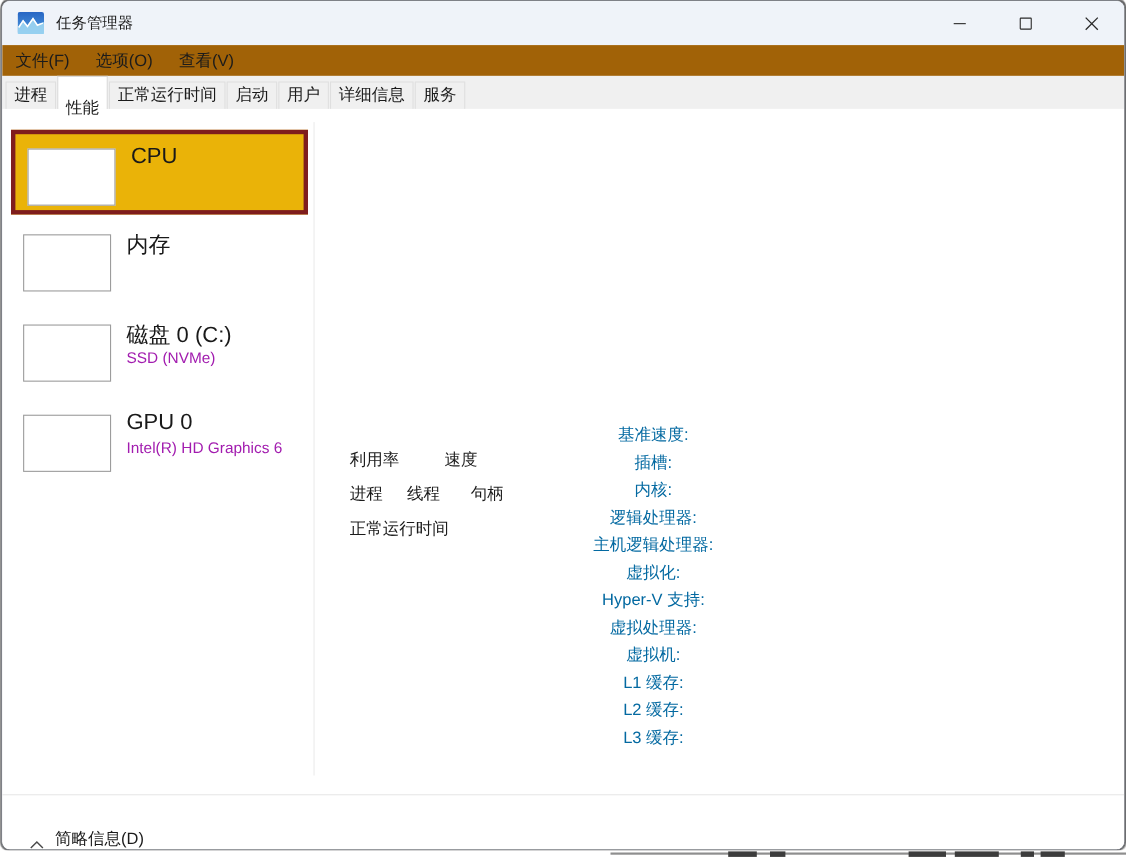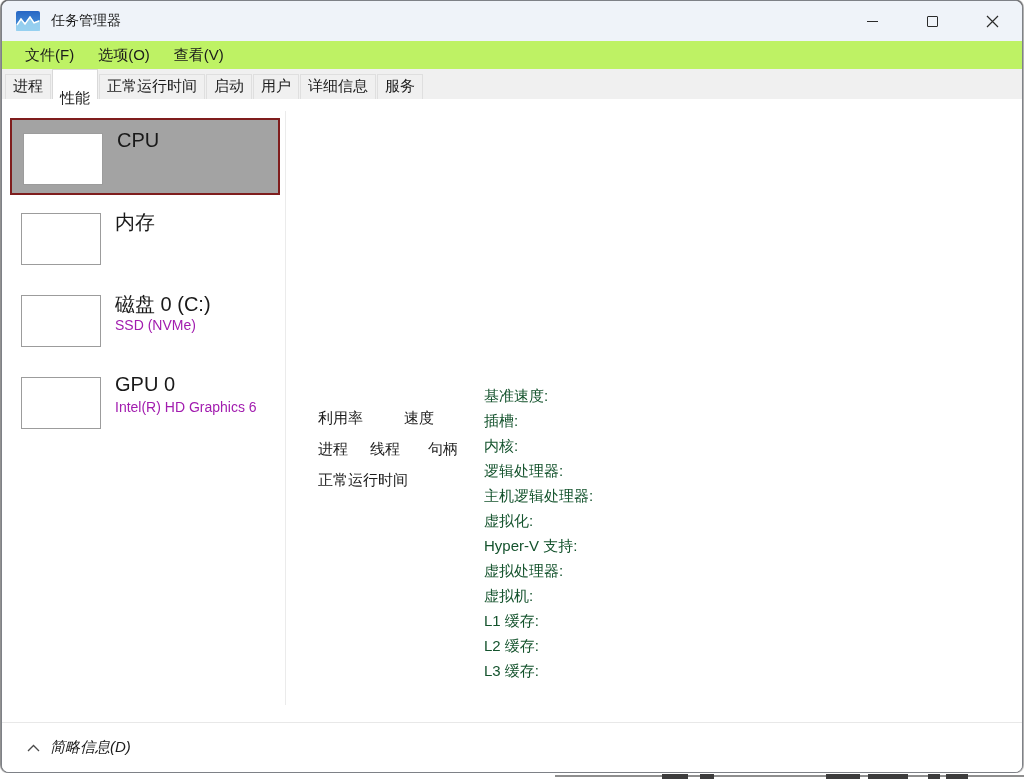--- a/index.html
+++ b/index.html
@@ -15,56 +15,56 @@
   }
   .titlebar{ position:absolute; top:0; left:0; right:0; height:40px; background:#eff3f9; }
   .app-icon{ position:absolute; left:14px; top:10px; width:24px; height:20px; }
   .title-text{ position:absolute; left:49px; top:11px; font-size:14px; color:#1a1a1a; }
   .win-btns{ position:absolute; right:0; top:0; height:40px; display:flex; }
   .win-btn{ width:60px; height:40px; display:flex; align-items:center; justify-content:center; }
   .glyph-min{ width:11px; height:1px; background:#2b2b2b; }
   .glyph-max{ width:11px; height:11px; border:1px solid #2b2b2b; border-radius:1px; }
 
   
-  .menubar{ position:absolute; top:40px; left:0; right:0; height:28px; background:#bef264;
-            display:flex; align-items:center; padding-left:13px; }
+  .menubar{ position:absolute; top:40px; left:0; right:0; height:28px; background:#a16207;
+            display:flex; align-items:center; padding-left:2px; }
   .menu-item{ font-size:15px; color:#1b1b1b; padding:2px 10px; margin-right:4px; }
 
   
   .tabstrip{ position:absolute; top:68px; left:0; right:0; height:30px; background:#f0f0f0;
              display:flex; align-items:flex-end; padding-left:3px; }
   .tab{ height:25px; font-size:15px; color:#1b1b1b; padding:2px 7px 0 7px;
         background:#f0f0f0; border:1px solid rgba(0,0,0,.07); border-bottom:none; margin-right:1px; }
   .tab.selected{ height:30px; background:#ffffff; border:1px solid #d9d9d9; border-bottom:none;
                  padding-top:19px; position:relative; z-index:2; }
 
   
   .content{ position:absolute; top:98px; left:0; right:0; bottom:50px; background:#ffffff; }
   .v-divider{ position:absolute; left:283px; top:12px; width:1px; height:594px; background:#ebebeb; }
 
   .side-item{ position:absolute; left:8px; width:270px; height:77px; background:#ffffff; }
-  .side-item.selected{ background:#a3a3a3; border:2px solid #7f1d1d; }
+  .side-item.selected{ background:#eab308; border:4px solid #7f1d1d; }
   .thumb{ position:absolute; left:11px; top:13px; width:80px; height:52px;
           background:#ffffff; border:1px solid #9c9c9c; }
   .side-title{ position:absolute; left:105px; top:9px; font-size:20px; color:#191919; white-space:nowrap; }
   .side-sub{ position:absolute; left:105px; top:35px; font-size:14px; color:#a21caf;
              white-space:nowrap; width:162px; overflow:hidden; }
 
   .stats{ position:absolute; left:316px; top:282px; width:160px; height:96px;margin-top:28px; }
   .stats span{ position:absolute; font-size:15px; color:#1b1b1b; white-space:nowrap; }
   .st-util{ left:0; top:0; }   .st-speed{ left:86px; top:0; }
   .st-proc{ left:0; top:31px; }.st-thr{ left:52px; top:31px; } .st-hnd{ left:110px; top:31px; }
   .st-up{ left:0; top:62px; }
 
   .info{ position:absolute; left:482px; top:284px; width:220px; }
-  .info-line{ font-size:15px; color:#14532d; line-height:25px; white-space:nowrap; }
+  .info-line{ font-size:15px; color:#0369a1; line-height:25px; white-space:nowrap;text-align:center; }
 
   
   .footer{ position:absolute; left:0; right:0; bottom:0; height:50px; background:#ffffff;
-           border-top:1px solid #e8e8e8; display:flex; align-items:center;font-style:italic; }
+           border-top:1px solid #e8e8e8; display:flex; align-items:flex-end; }
   .chev{ margin-left:25px; width:13px; height:8px; }
   .footer-label{ margin-left:10px; font-size:15px; color:#1b1b1b; }
 
   
   .desktop-sliver{ position:absolute; left:0; top:773px; width:1024px; height:6px; background:#ffffff; }
   .sliver-line{ position:absolute; left:555px; right:0; top:2px; height:2px; background:#8e8e8e; }
   .sliver-frag{ position:absolute; top:1px; height:5px; background:#3c3c3c; }
 </style>
 </head>
 <body>

